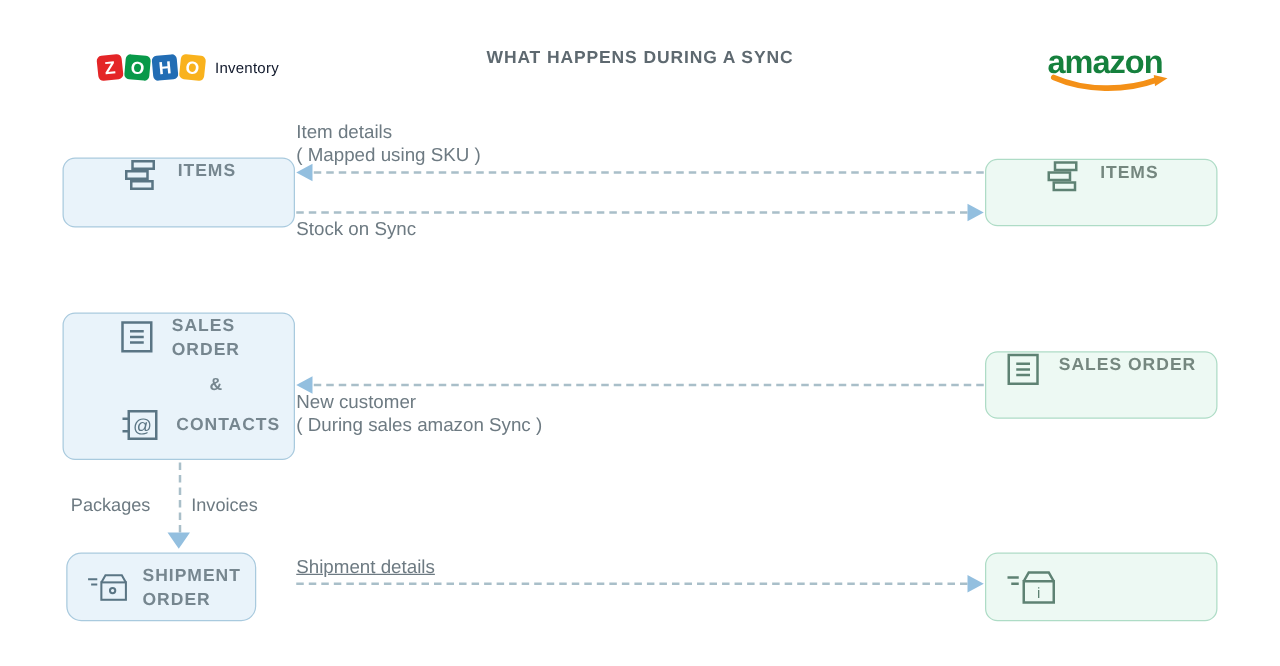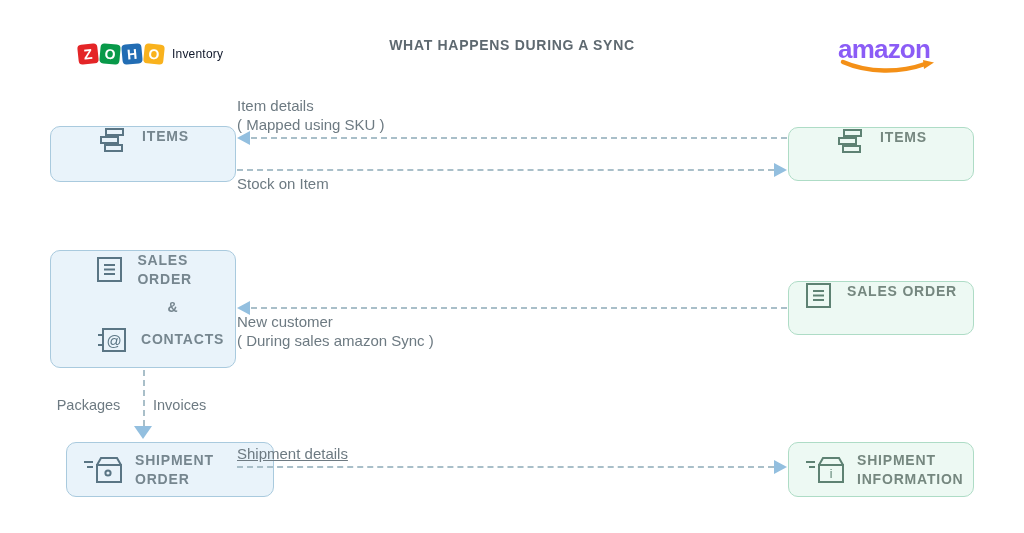--- a/index.html
+++ b/index.html
@@ -22,40 +22,40 @@
   .tile.t2 { background:#226db4; transform:rotate(-5deg); }
   .tile.t3 { background:#f9b21d; transform:rotate(6deg); }
   .zoho-word { font-size:12px; font-weight:500; color:#0f172a; letter-spacing:0.2px; }
 
   .diagram-title {
     position:absolute; left:0; right:0; top:37px; text-align:center;
     font-size:14px; font-weight:bold; color:#5e6970; letter-spacing:0.7px;
   }
 
   .amazon-logo { position:absolute; left:838px; top:36px; width:100px; }
-  .amazon-word { font-size:26px; font-weight:bold; color:#8b5cf6; letter-spacing:-0.8px; line-height:1; display:block; }
+  .amazon-word { font-size:26px; font-weight:bold; color:#15803d; letter-spacing:-0.8px; line-height:1; display:block; }
   .amazon-smile { display:block; margin:-3px 0 0 2px; }
 
   
   .box { position:absolute; border-radius:10px; display:flex; align-items:flex-start; }
   .box.blue  { background:#e9f3fa; border:1.5px solid #a9cade; }
   .box.green { background:#edf9f3; border:1.5px solid #aedcc6; }
   .box.blue  .icon { color:#5a7584; }
   .box.green .icon { color:#5e8273; }
   .box-label {
     font-size:14px; font-weight:bold; letter-spacing:0.8px; color:#76868f; line-height:1.35;
   }
   .box.green .box-label { color:#75877f; }
   .center-content { justify-content:center; gap:15px; }
 
   .bx-zoho-items      { left:50px;  top:126px; width:186px; height:56px; }
   .bx-amazon-items    { left:788px; top:127px; width:186px; height:54px; }
   .bx-zoho-sc         { left:50px;  top:250px; width:186px; height:118px; }
   .bx-amazon-so       { left:788px; top:281px; width:186px; height:54px; }
-  .bx-zoho-shipment   { left:66px;  top:442px; width:208px; height:55px; }
+  .bx-zoho-shipment   { left:53px;  top:442px; width:152px; height:55px;border-radius:12px; }
   .bx-amazon-shipment { left:788px; top:442px; width:186px; height:55px; }
 
   .sc-grid { width:100%; padding-left:44px; display:flex; flex-direction:column; gap:9px; }
   .sc-row { display:flex; align-items:center; gap:14px; }
   .sc-icon-col { width:32px; display:flex; justify-content:center; }
   .sc-amp { padding-left:46px; width:110px; text-align:center; }
 
   .ship-row { display:flex; align-items:center; gap:10px; padding-left:14px; }
   .ship-row .box-label { width:110px; }
 
@@ -200,21 +200,20 @@
   <div class="box green ship-row bx-amazon-shipment">
     <svg class="icon" width="44" height="34" viewBox="0 0 44 34">
       <g fill="none" stroke="currentColor" stroke-width="2">
         <line x1="3" y1="9" x2="12" y2="9"></line>
         <line x1="6" y1="14" x2="12" y2="14"></line>
         <path d="M16 12 L20 5 L36 5 L40 12"></path>
         <rect x="16" y="12" width="24" height="17"></rect>
       </g>
       <text x="28" y="25" font-size="12" text-anchor="middle" fill="currentColor" font-family="Liberation Sans, sans-serif">i</text>
     </svg>
-    <span class="box-label">SHIPMENT INFORMATION</span>
   </div>
 
   <div class="hline ln-item-details"></div>
   <div class="head head-left hd-item-details"></div>
 
   <div class="hline ln-stock"></div>
   <div class="head head-right hd-stock"></div>
 
   <div class="hline ln-new-customer"></div>
   <div class="head head-left hd-new-customer"></div>
@@ -223,21 +222,21 @@
   <div class="head head-right hd-shipment"></div>
 
   <div class="vline ln-internal"></div>
   <div class="head head-down hd-internal"></div>
 
   <div class="flow-label lbl-item-details">
     <div>Item details</div>
     <div>( Mapped using SKU )</div>
   </div>
 
-  <div class="flow-label lbl-stock">Stock on Item</div>
+  <div class="flow-label lbl-stock">Stock on Sync</div>
 
   <div class="flow-label lbl-new-customer">
     <div>New customer</div>
     <div>( During sales amazon Sync )</div>
   </div>
 
   <div class="flow-label lbl-shipment">Shipment details</div>
 
   <div class="side-label lbl-packages">Packages</div>
   <div class="side-label lbl-invoices">Invoices</div>

